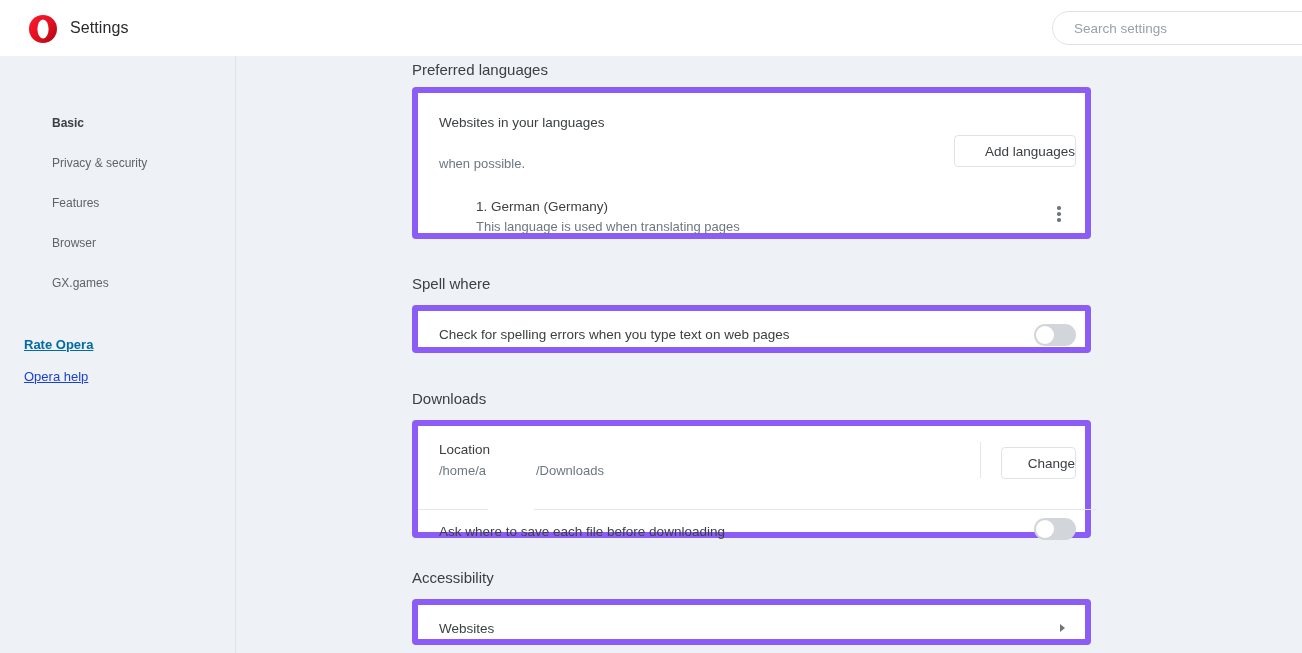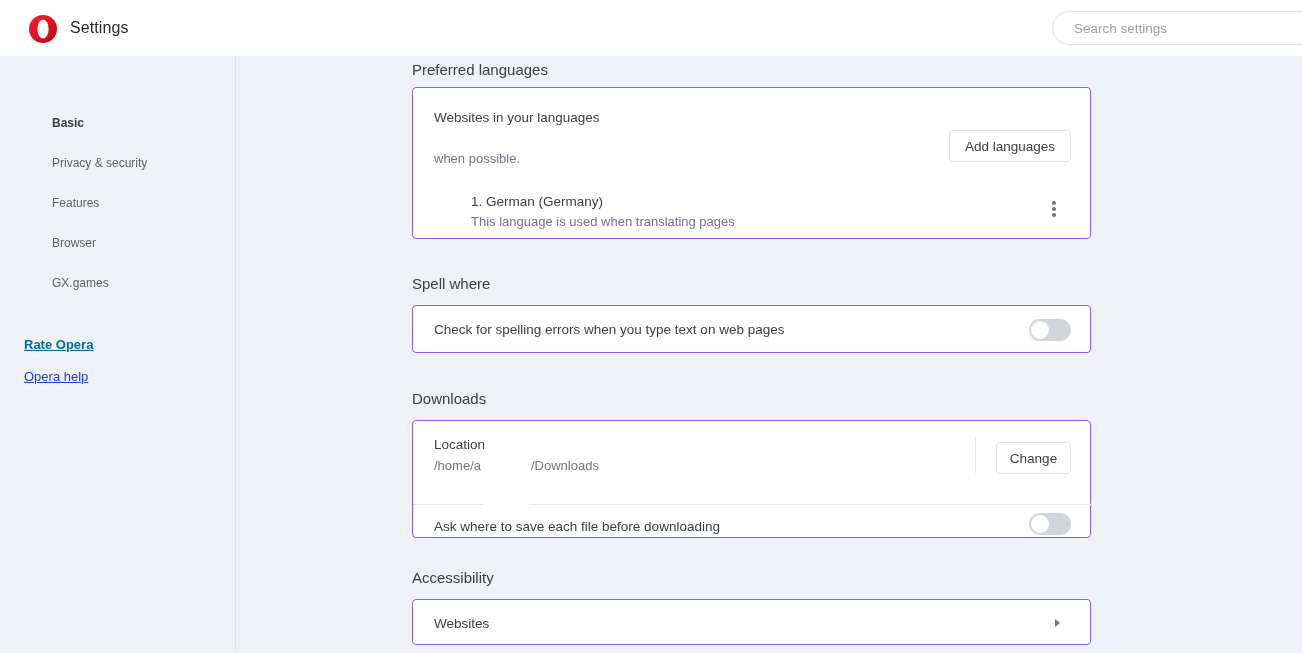--- a/index.html
+++ b/index.html
@@ -111,21 +111,21 @@
     color: #3c4043;
     line-height: 20px;
     white-space: nowrap;
   }
 
   .card {
     position: absolute;
     left: 176px;
     width: 679px;
     background: #ffffff;
-    border: 1px solid #8b5cf6;
+    border: 6px solid #8b5cf6;
     border-radius: 4px;
   }
 
   .row-label {
     font-size: 13.5px;
     color: #3c4043;
     line-height: 18px;
     white-space: nowrap;
   }
   .row-sub {
@@ -136,20 +136,21 @@
 
   .btn {
     background: #ffffff;
     border: 1px solid #dfe3e8;
     border-radius: 4px;
     font-family: "Liberation Sans", sans-serif;
     font-size: 13.5px;
     color: #3c4043;
     cursor: pointer;
     white-space: nowrap;
+    text-align: right;
   }
 
   
   .toggle {
     width: 42px;
     height: 22px;
     border-radius: 11px;
     background: #d2d5da;
     position: relative;
     cursor: pointer;

